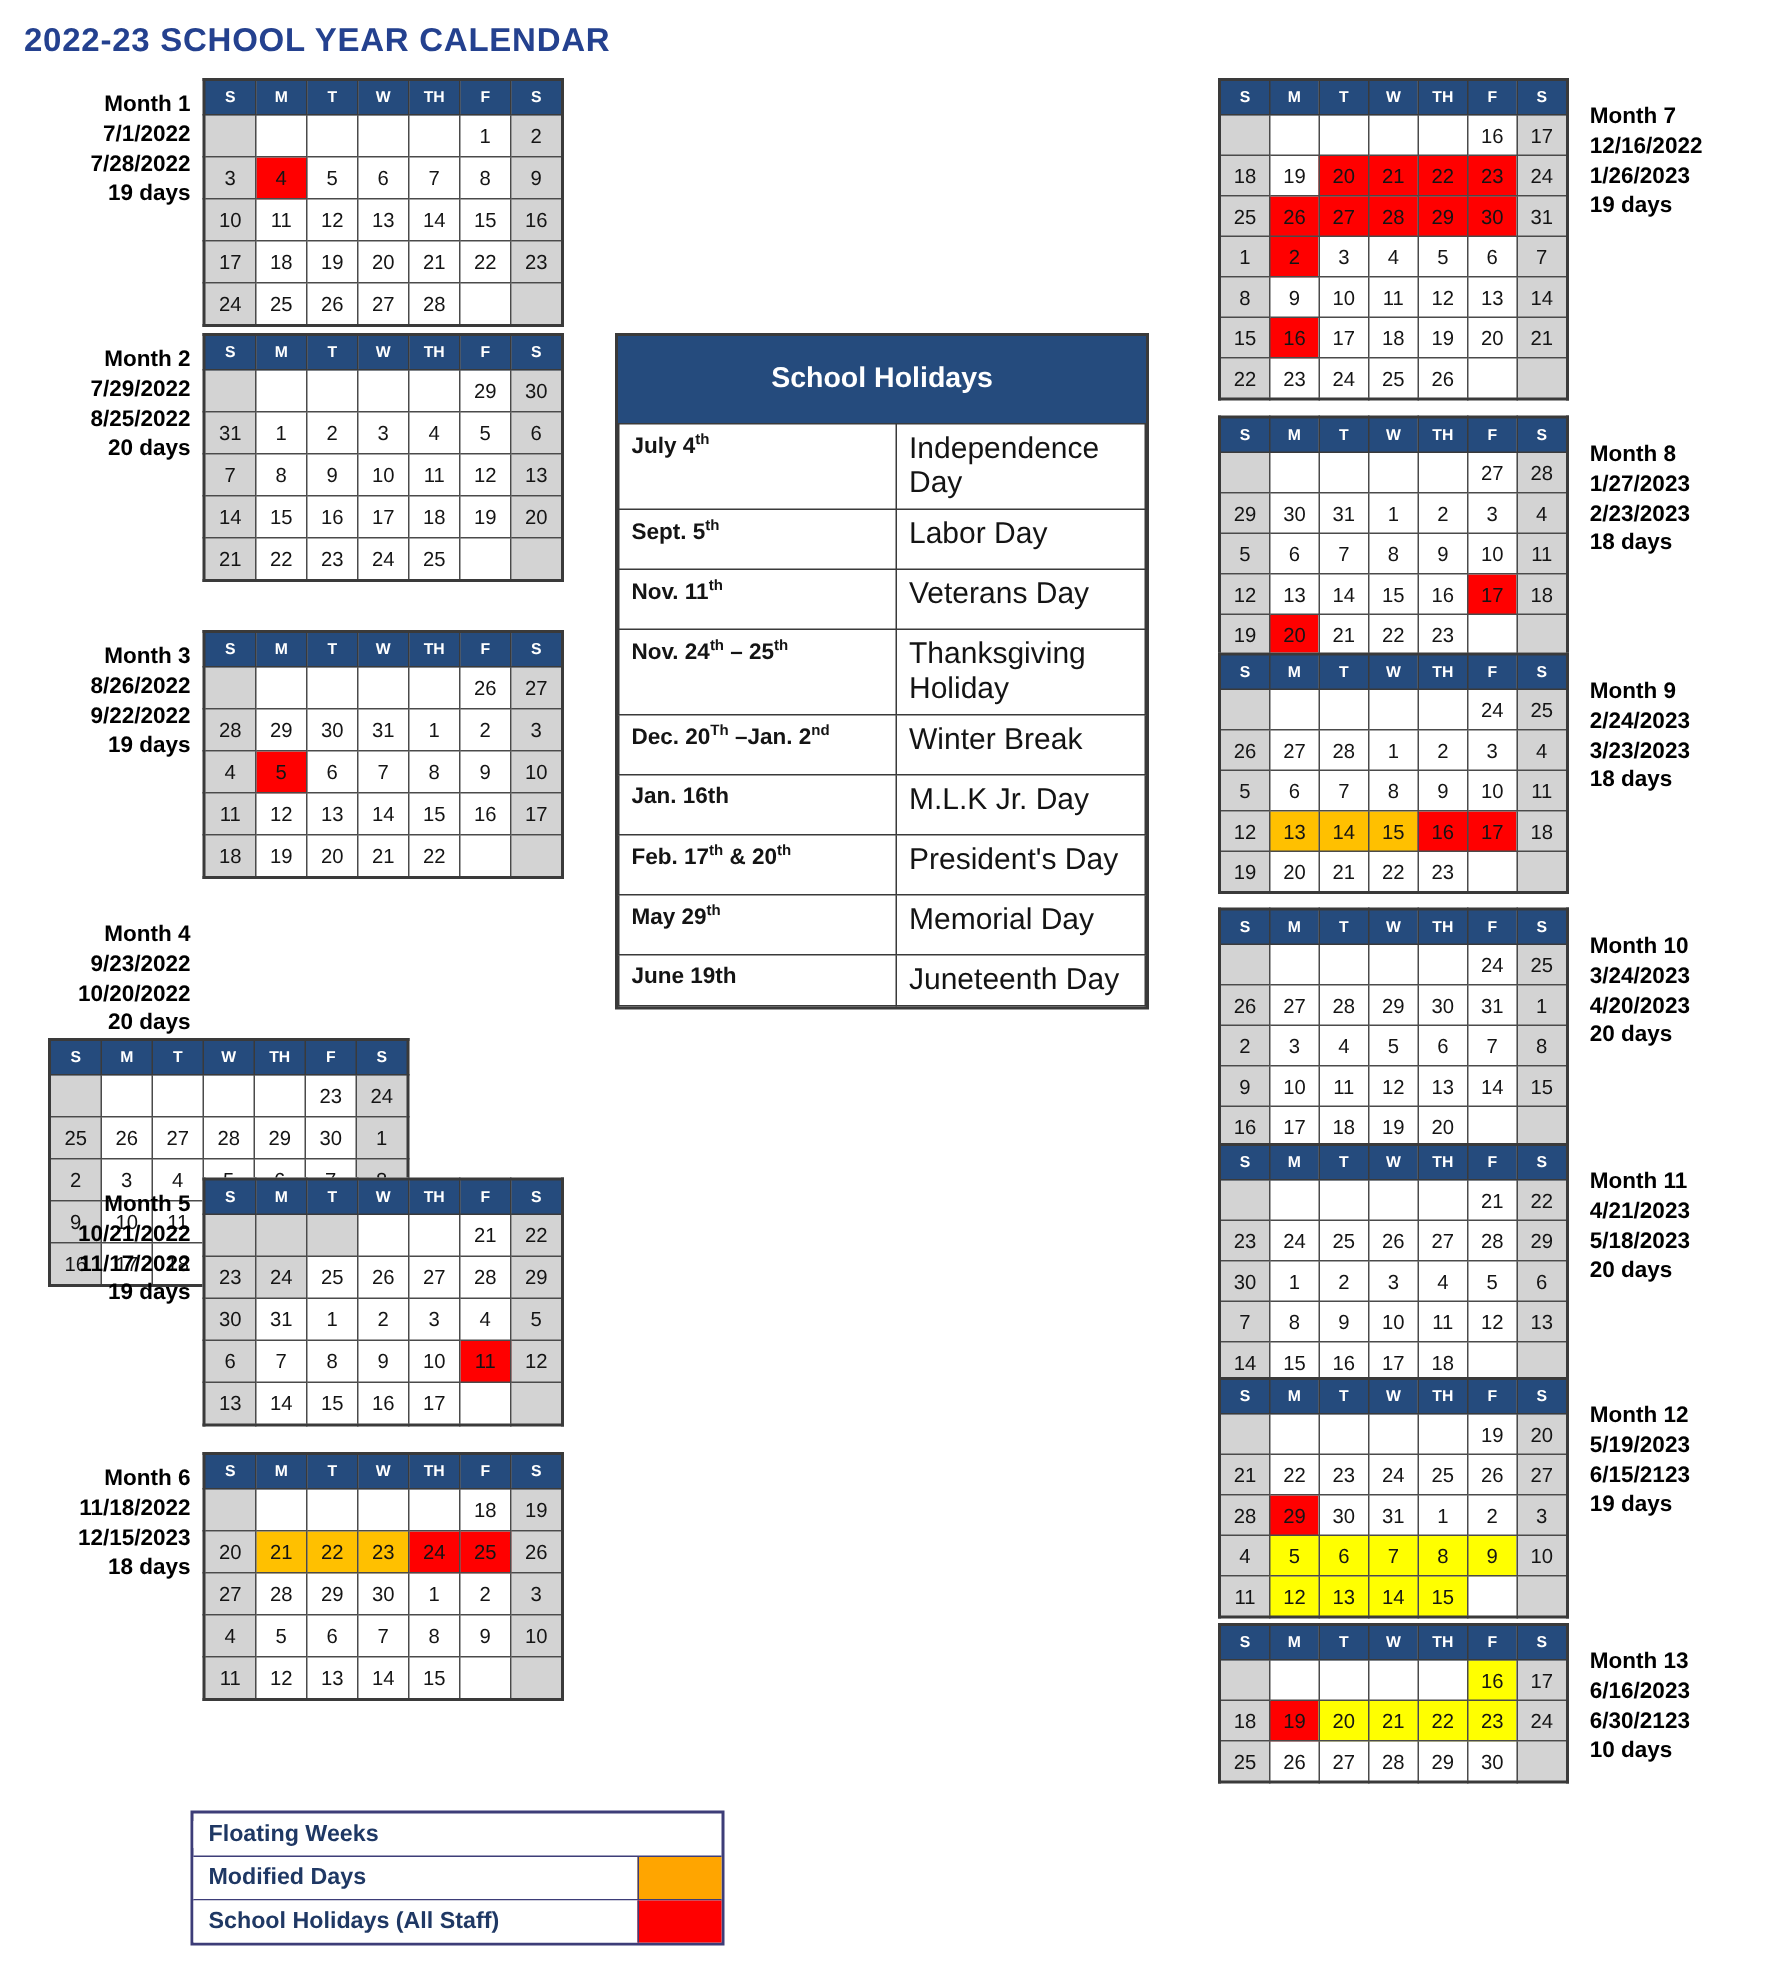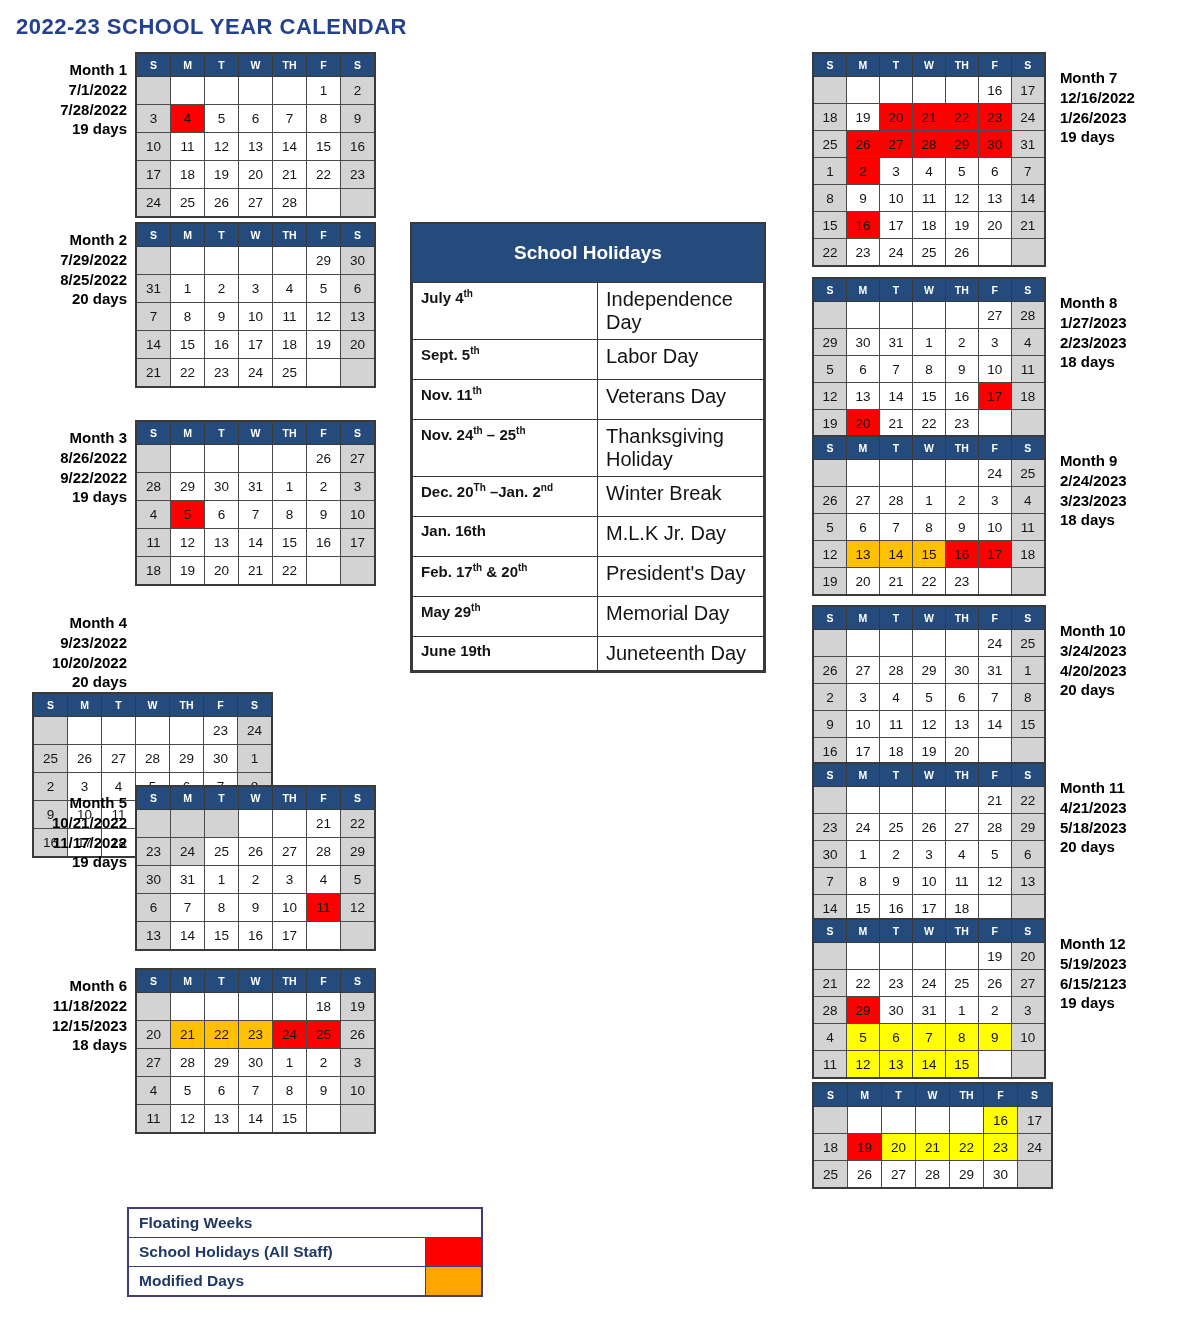--- a/index.html
+++ b/index.html
@@ -926,20 +926,26 @@
               <td class="c-g">25</td>
               <td class="c-w">26</td>
               <td class="c-w">27</td>
               <td class="c-w">28</td>
               <td class="c-w">29</td>
               <td class="c-w">30</td>
               <td class="c-g"></td>
             </tr>
           </tbody>
         </table>
+        <div class="month-label">
+          <div>Month 13</div>
+          <div>6/16/2023</div>
+          <div>6/30/2123</div>
+          <div>10 days</div>
+        </div>
       </div>
     </div>
 
   <div class="holidays">
     <div class="holidays-header">School Holidays</div>
     <table>
         <tbody id="holidays-body">
           <tr>
             <td class="h-date"><span>July 4</span><sup>th</sup></td>
             <td class="h-name">Independence Day</td>
@@ -979,21 +985,21 @@
         </tbody>
       </table>
   </div>
 
   <div class="legend" id="legend">
       <div class="legend-row">
         <div class="legend-label">Floating Weeks</div>
         <div class="legend-swatch" style="background: rgb(255, 255, 0);"></div>
       </div>
       <div class="legend-row">
+        <div class="legend-label">Modified Days</div>
+        <div class="legend-swatch" style="background: rgb(255, 165, 0);"></div>
+      </div>
+      <div class="legend-row">
         <div class="legend-label">School Holidays (All Staff)</div>
         <div class="legend-swatch" style="background: rgb(255, 0, 0);"></div>
-      </div>
-      <div class="legend-row">
-        <div class="legend-label">Modified Days</div>
-        <div class="legend-swatch" style="background: rgb(255, 165, 0);"></div>
       </div>
     </div>
 </div>
 
 </body></html>

